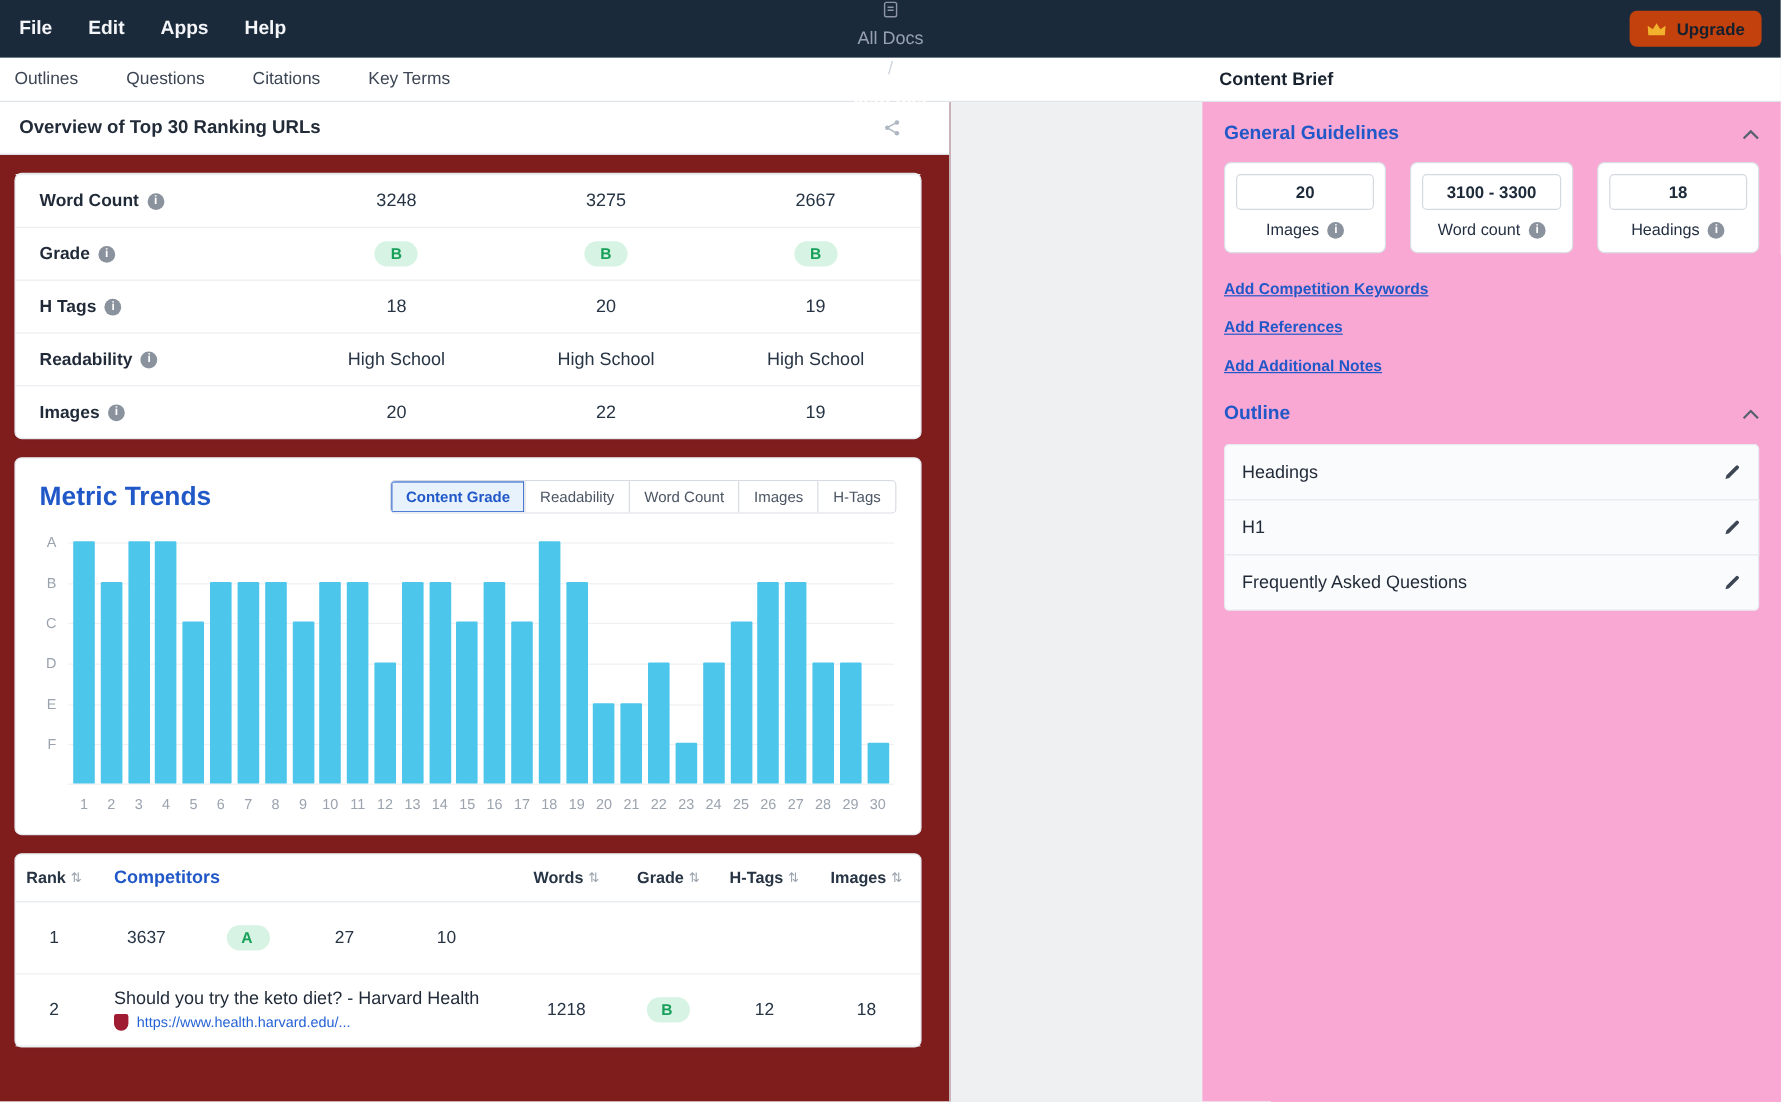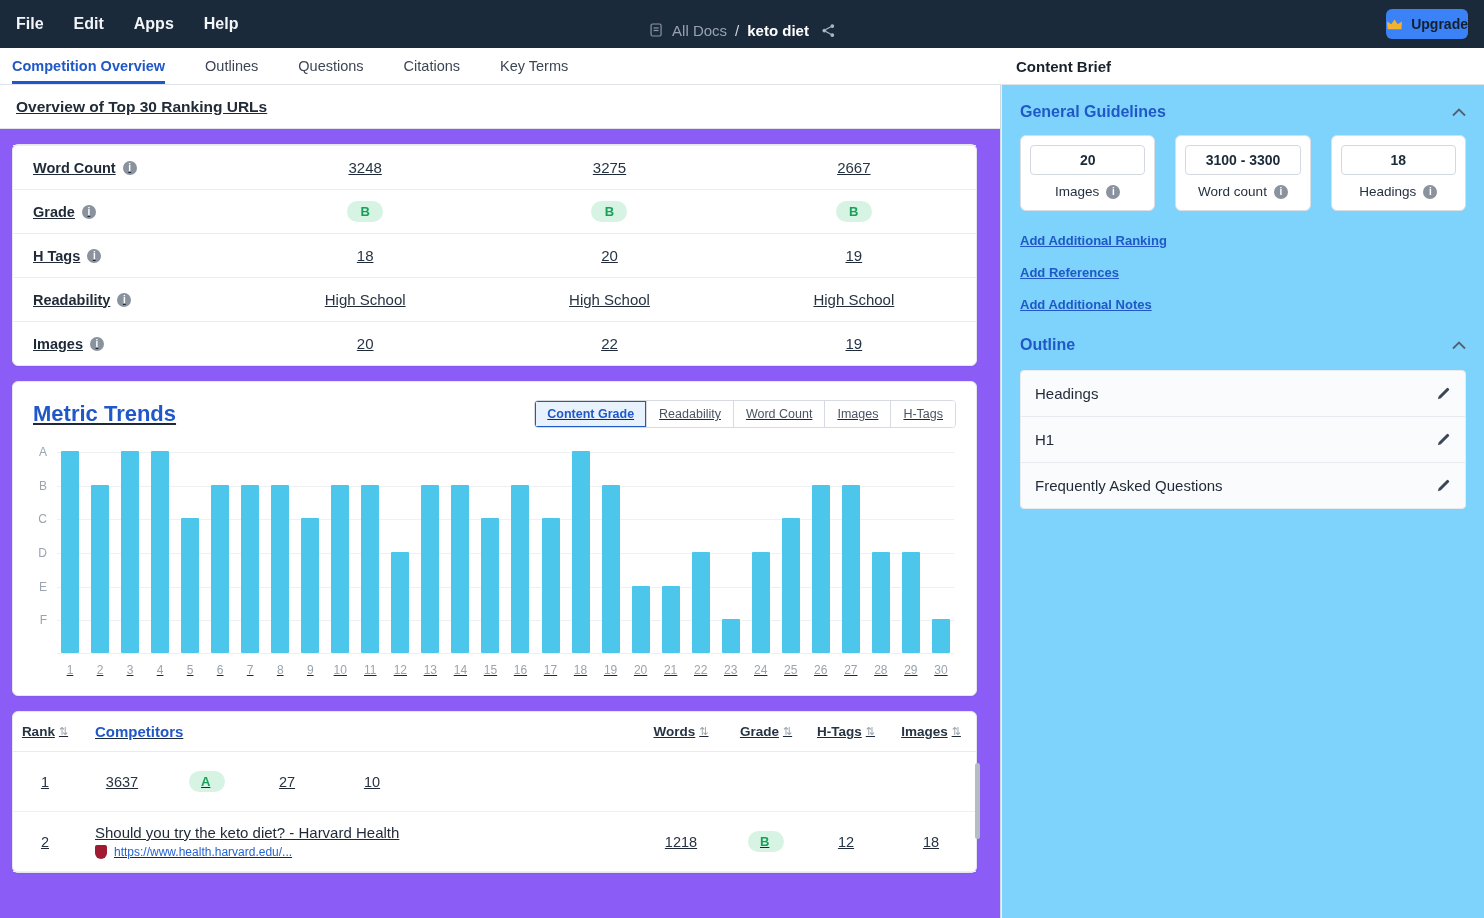--- a/index.html
+++ b/index.html
@@ -11,49 +11,49 @@
 
   
   .topbar {
     position:absolute; left:0; top:0; width:1484px; height:48px;
     background:#1b2a3b; display:flex; align-items:center; color:#fff; z-index:5;
   }
   .menus { display:flex; gap:30px; margin-left:16px; }
   .menu-item { font-size:16px; font-weight:700; color:#f3f5f8; cursor:default; }
   .breadcrumb {
     position:absolute; left:50%; top:0; transform:translateX(-50%);
-    height:60px; display:flex; align-items:center; gap:8px;
+    height:60px; display:flex; align-items:center; gap:8px;flex-direction:column;
   }
   .bc-alldocs { color:#97a1b3; font-size:15px; }
   .bc-sep { color:#cfd6df; font-size:15px; }
   .bc-title { color:#ffffff; font-size:15px; font-weight:600; }
   .upgrade-btn {
     position:absolute; right:16px; top:9px; height:30px;
-    background:#3b82f6; border:none; border-radius:6px; padding:0 0;
+    background:#c2410c; border:none; border-radius:6px; padding:0 14px;
     display:flex; align-items:center; gap:8px; font-family:inherit;
     font-size:14px; font-weight:700; color:#14202e; cursor:pointer;
   }
 
   
   .tabsbar {
     position:absolute; left:0; top:48px; width:1484px; height:37px;
     background:#fff; border-bottom:1px solid #e0e3e8;
     display:flex; align-items:stretch; gap:40px; padding-left:12px; z-index:4;
   }
   .tab { display:flex; align-items:center; font-size:14.5px; color:#3d4654; cursor:pointer; }
   .tab.active { color:#2158c8; font-weight:700; box-shadow:inset 0 -3px 0 #2158c8; }
   .content-brief-title {
     position:absolute; left:1016px; top:0; height:37px; display:flex; align-items:center;
     font-size:15px; font-weight:700; color:#18222f;
   }
 
   
   .main {
-    position:absolute; left:0; top:85px; width:1001px; bottom:0;
-    background:#8b5cf6; border-right:1px solid #d4d8de; overflow:hidden;text-decoration:underline;
+    position:absolute; left:0; top:85px; width:792px; bottom:0;
+    background:#7f1d1d; border-right:1px solid #d4d8de; overflow:hidden;
   }
   .overview-strip {
     background:#fff; height:44px; border-bottom:1px solid #e0e3e8;
     display:flex; align-items:center; padding-left:16px;
     font-size:15.5px; font-weight:600; color:#222b38;
   }
   .card {
     background:#fff; border:1px solid #e4e7ec; border-radius:6px;
     box-shadow:0 1px 2px rgba(16,24,40,.04);
     margin:15px 23px 0 12px;
@@ -117,21 +117,21 @@
   .fav-hl { width:14px; height:14px; border-radius:50%; background:#000; flex:none;
             display:inline-flex; align-items:center; justify-content:center; }
   .fav-hl::after { content:""; width:6px; height:6px; border:2px solid #fff; border-right-color:transparent; border-radius:50%; }
   .fav-harvard { width:12px; height:14px; background:#9e1b32; border-radius:2px 2px 6px 6px; flex:none; }
 
   .vscroll-thumb { position:absolute; left:975px; top:678px; width:5px; height:76px; background:#b6bcc4; border-radius:3px; }
 
   
   .sidebar {
     position:absolute; left:1002px; top:85px; right:0; bottom:0;
-    background:#7dd3fc; padding:0 18px;
+    background:#f9a8d4; padding:0 18px;
   }
   .sb-section-head { display:flex; justify-content:space-between; align-items:center; margin-top:18px; }
   .sb-section-title { color:#2158c8; font-size:16px; font-weight:700; }
   .chev { cursor:pointer; display:flex; align-items:center; }
   .gg-boxes { display:flex; gap:20px; margin-top:14px; }
   .gg-box { flex:1; border:1px solid #dadfe6; border-radius:6px; padding:9px 9px 11px; text-align:center; background:#fff; }
   .gg-val { border:1px solid #d4d9e0; border-radius:4px; padding:6px 4px; font-weight:700; font-size:14px; color:#1c2a3a; background:#fff; }
   .gg-label { margin-top:9px; font-size:13.5px; color:#243042; display:flex; align-items:center; justify-content:center; }
   .sb-link { display:inline-block; margin-top:17px; color:#2158c8; font-weight:700; font-size:13px; text-decoration:underline; cursor:pointer; }
   .sb-links { display:flex; flex-direction:column; align-items:flex-start; margin-top:5px; }
@@ -180,21 +180,20 @@
     <span style="display:flex;">
       <svg width="17" height="13" viewBox="0 0 16 12">
         <path d="M1.5 10.5 L1 3.2 L5 5.8 L8 1.2 L11 5.8 L15 3.2 L14.5 10.5 Z" fill="#f2b22e"></path>
       </svg>
     </span>
     <span>Upgrade</span>
   </button>
 </div>
 
 <div class="tabsbar">
-  <span class="tab active">Competition Overview</span>
   <span class="tab">Outlines</span>
   <span class="tab">Questions</span>
   <span class="tab">Citations</span>
   <span class="tab">Key Terms</span>
   <span class="content-brief-title">Content Brief</span>
 </div>
 
 <div class="main">
 
   <div class="overview-strip">
@@ -438,21 +437,21 @@
     <div class="gg-box">
       <div class="gg-val">18</div>
       <div class="gg-label">
           <span>Headings</span>
           <span class="info">i</span>
         </div>
     </div>
   </div>
 
   <div class="sb-links">
-    <span class="sb-link">Add Additional Ranking</span>
+    <span class="sb-link">Add Competition Keywords</span>
     <span class="sb-link">Add References</span>
     <span class="sb-link">Add Additional Notes</span>
   </div>
 
   <div class="sb-section-head" style="margin-top:24px;">
     <span class="sb-section-title">Outline</span>
     <span class="chev">
       <svg width="14" height="9" viewBox="0 0 14 9" fill="none">
           <polyline points="1,7.5 7,1.5 13,7.5" stroke="#55606e" stroke-width="1.8"></polyline>
         </svg>

